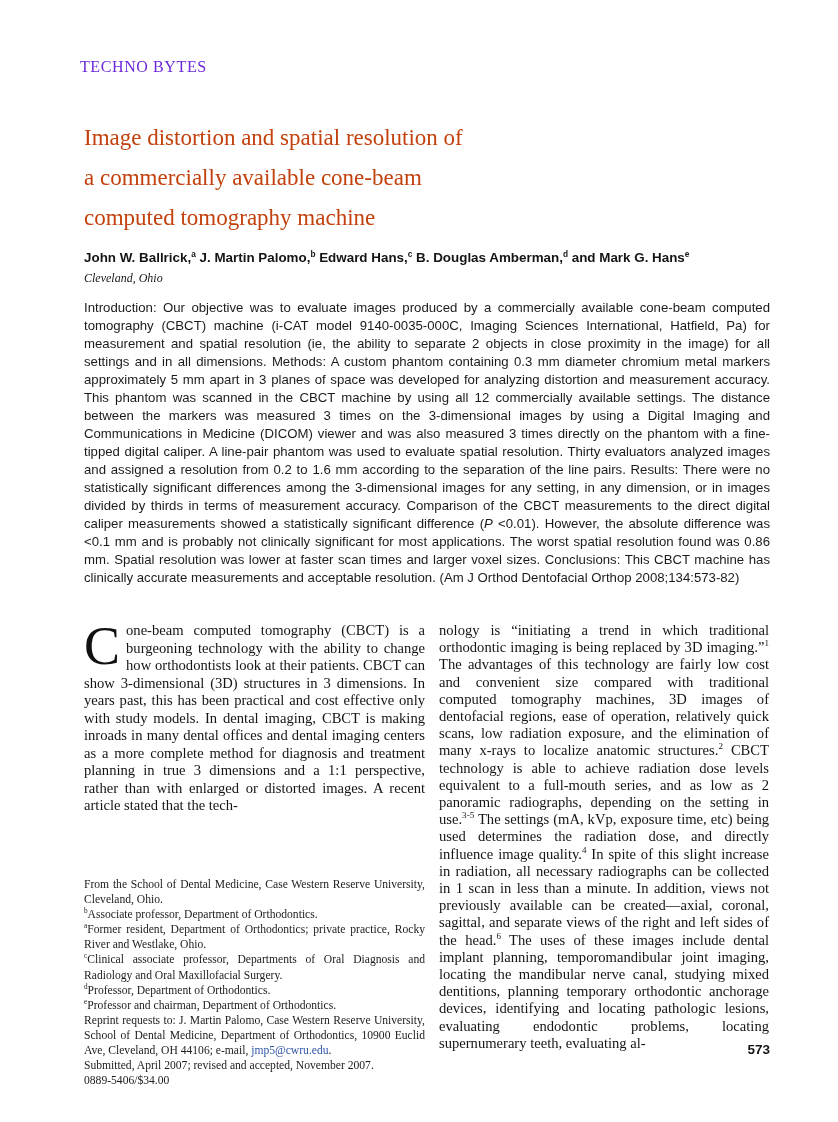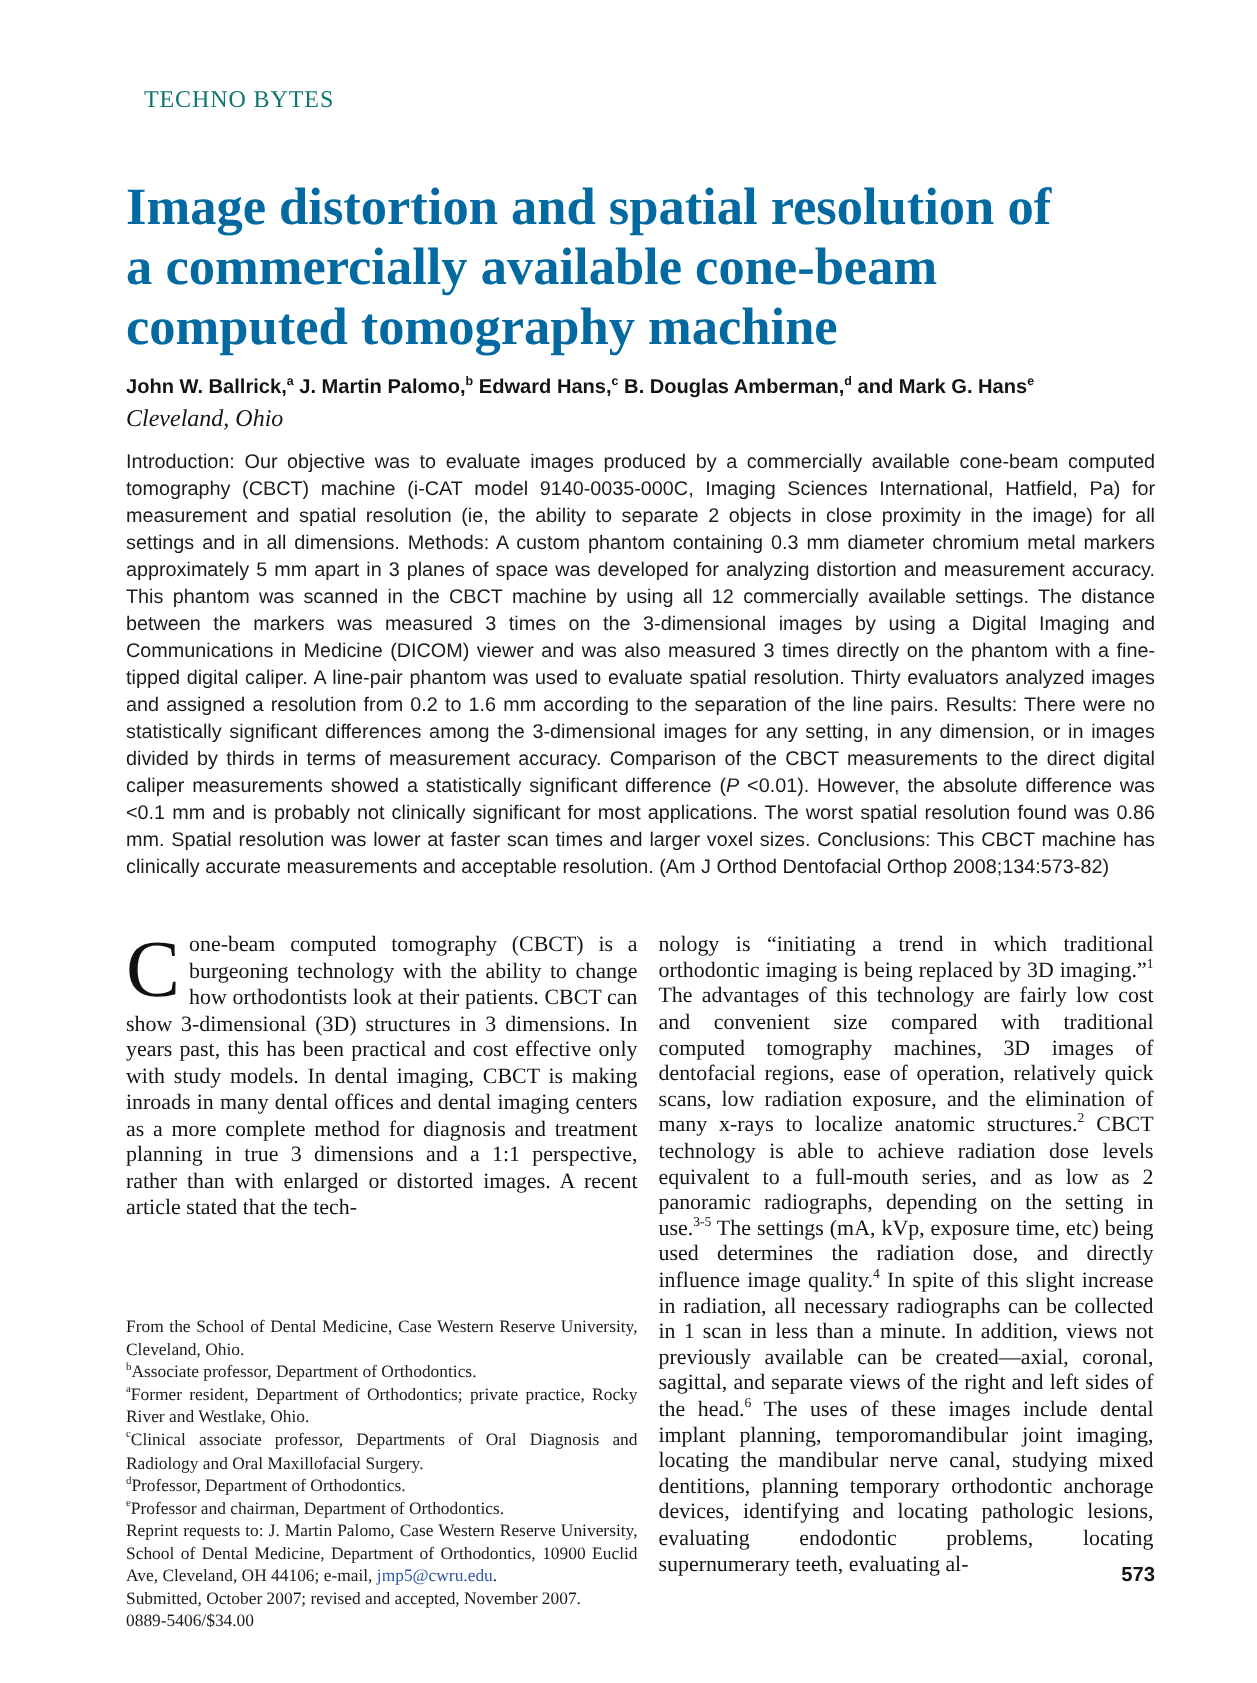--- a/index.html
+++ b/index.html
@@ -8,48 +8,48 @@
     width: 838px;
     height: 1122px;
     margin: 0 auto;
     background: #ffffff;
     color: #161616;
     font-family: "Liberation Serif", serif;
     overflow: hidden;
   }
   .kicker {
     position: absolute;
-    left: 96px; top: 58px;
+    left: 80px; top: 58px;
     font-size: 16px;
     letter-spacing: 0.6px;
-    color: #0f766e;
+    color: #6d28d9;
   }
   .title {
     position: absolute;
     left: 84px; top: 118px;
     width: 640px;
-    font-size: 35px;
+    font-size: 23px;
     line-height: 40px;
-    font-weight: 700;
-    color: #0369a1;
+    font-weight: 400;
+    color: #c2410c;
   }
   .authors {
     position: absolute;
     left: 84px; top: 250px;
     width: 686px;
     font-family: "Liberation Sans", sans-serif;
     font-weight: bold;
     font-size: 13.4px;
     color: #141414;
   }
   .location {
     position: absolute;
     left: 84px; top: 271px;
     font-style: italic;
-    font-size: 16px;
+    font-size: 12px;
   }
   .abstract {
     position: absolute;
     left: 84px; top: 299px;
     width: 686px;
     font-family: "Liberation Sans", sans-serif;
     font-size: 13.2px;
     line-height: 18px;
     text-align: justify;
     color: #1b1b1b;
@@ -121,21 +121,21 @@
   </div>
 
   <div class="footnotes">
     <p class="footnote"><span>From the School of Dental Medicine, Case Western Reserve University, Cleveland, Ohio.</span></p>
     <p class="footnote"><sup>b</sup><span>Associate professor, Department of Orthodontics.</span></p>
     <p class="footnote"><sup>a</sup><span>Former resident, Department of Orthodontics; private practice, Rocky River and Westlake, Ohio.</span></p>
     <p class="footnote"><sup>c</sup><span>Clinical associate professor, Departments of Oral Diagnosis and Radiology and Oral Maxillofacial Surgery.</span></p>
     <p class="footnote"><sup>d</sup><span>Professor, Department of Orthodontics.</span></p>
     <p class="footnote"><sup>e</sup><span>Professor and chairman, Department of Orthodontics.</span></p>
     <p class="footnote"><span>Reprint requests to: J. Martin Palomo, Case Western Reserve University, School of Dental Medicine, Department of Orthodontics, 10900 Euclid Ave, Cleveland, OH 44106; e-mail, </span><span class="link">jmp5@cwru.edu</span><span>.</span></p>
-    <p class="footnote"><span>Submitted, October 2007; revised and accepted, November 2007.</span></p>
+    <p class="footnote"><span>Submitted, April 2007; revised and accepted, November 2007.</span></p>
     <p class="footnote"><span>0889-5406/$34.00</span></p>
   </div>
 
   <div class="col col-right"><span>nology is “initiating a trend in which traditional orthodontic imaging is being replaced by 3D imaging.”</span><sup>1</sup><span> The advantages of this technology are fairly low cost and convenient size compared with traditional computed tomography machines, 3D images of dentofacial regions, ease of operation, relatively quick scans, low radiation exposure, and the elimination of many x-rays to localize anatomic structures.</span><sup>2</sup><span> CBCT technology is able to achieve radiation dose levels equivalent to a full-mouth series, and as low as 2 panoramic radiographs, depending on the setting in use.</span><sup>3-5</sup><span> The settings (mA, kVp, exposure time, etc) being used determines the radiation dose, and directly influence image quality.</span><sup>4</sup><span> In spite of this slight increase in radiation, all necessary radiographs can be collected in 1 scan in less than a minute. In addition, views not previously available can be created—axial, coronal, sagittal, and separate views of the right and left sides of the head.</span><sup>6</sup><span> The uses of these images include dental implant planning, temporomandibular joint imaging, locating the mandibular nerve canal, studying mixed dentitions, planning temporary orthodontic anchorage devices, identifying and locating pathologic lesions, evaluating endodontic problems, locating supernumerary teeth, evaluating al-</span></div>
 
   <div class="page-number">573</div>
 
 </div>
 
 </body></html>

